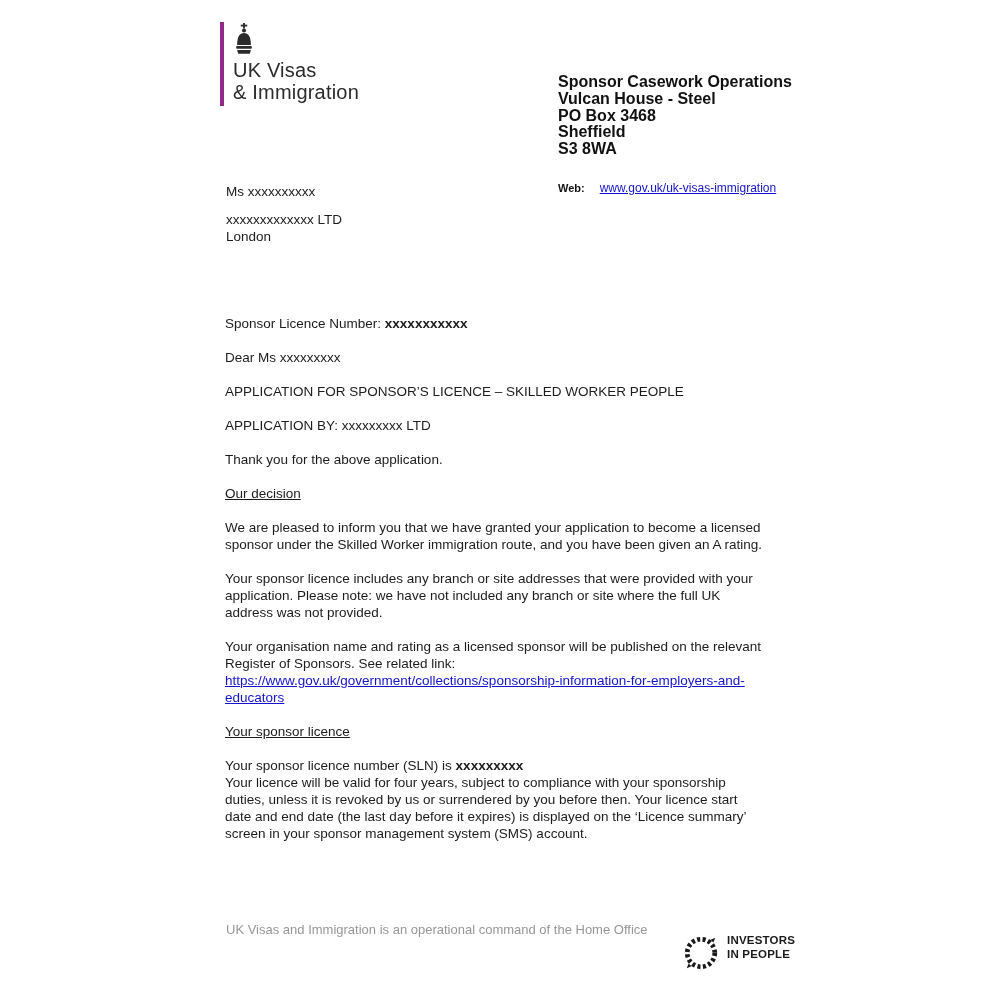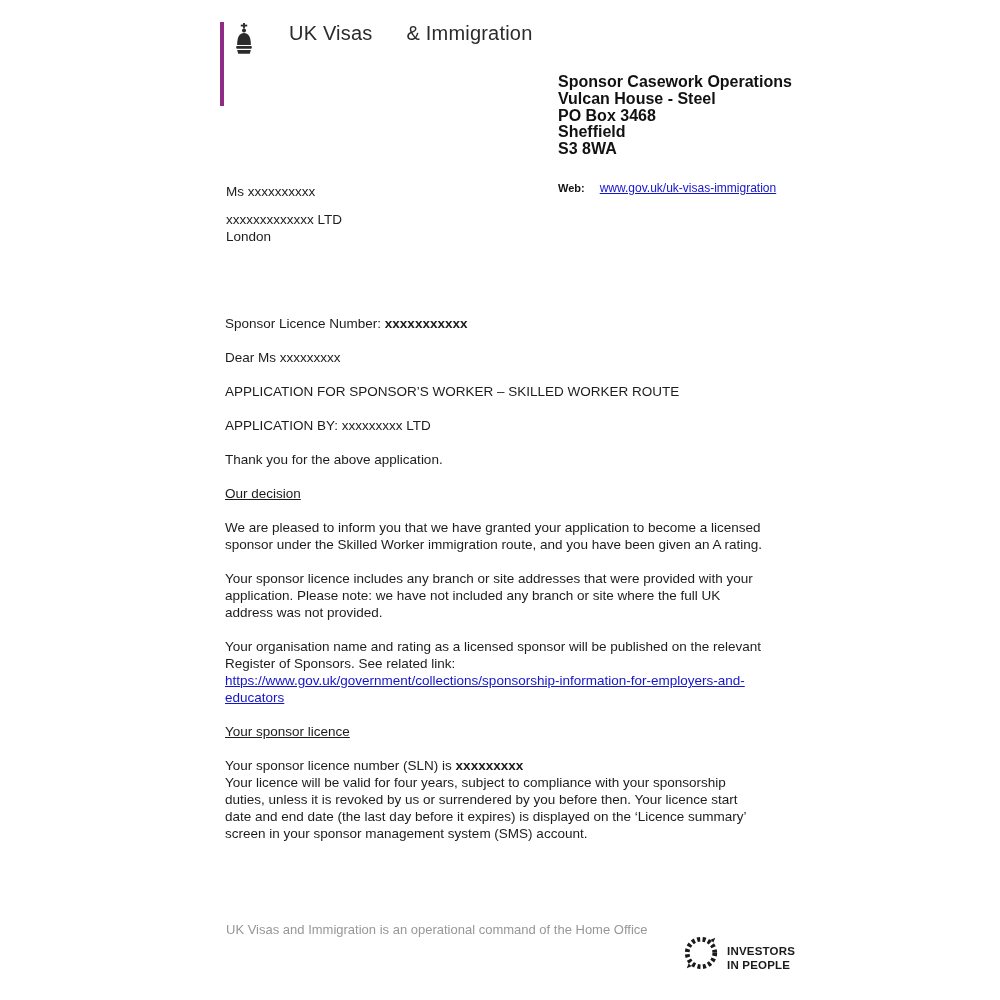--- a/index.html
+++ b/index.html
@@ -21,21 +21,21 @@
     top: 22px;
     display: flex;
     align-items: stretch;
   }
   .logo-bar {
     width: 4px;
     height: 84px;
     background: #912b88;
     margin-right: 9px;
   }
-  .logo-col { display: flex; flex-direction: row; gap: 34px; }
+  .logo-col { display: flex; flex-direction: column; }
   .crown { height: 33px; margin: 1px 0 3px 0; }
   .logo-text {
     font-size: 20px;
     line-height: 22px;
     color: #2b2b2b;
     letter-spacing: 0.2px;
     white-space: nowrap;
   }
 
   
@@ -97,21 +97,21 @@
     left: 226px;
     top: 922px;
     font-size: 13px;
     color: #979797;
   }
   .iip {
     position: absolute;
     left: 682px;
     top: 934px;
     display: flex;
-    align-items: flex-end;
+    align-items: flex-start;
   }
   .iip-wreath { margin-right: 7px; }
   .iip-text {
     font-size: 11.5px;
     line-height: 13.5px;
     font-weight: 600;
     color: #1a1a1a;
     letter-spacing: 0.2px;
   }
 </style>
@@ -155,21 +155,21 @@
     <div>xxxxxxxxxxxxx LTD</div>
     <div>London</div>
   </div>
 
   <div class="body-text">
 
     <div class="blk"><span>Sponsor Licence Number: </span><span class="bold">xxxxxxxxxxx</span></div>
 
     <div class="blk">Dear Ms xxxxxxxxx</div>
 
-    <div class="blk">APPLICATION FOR SPONSOR’S WORKER – SKILLED WORKER ROUTE</div>
+    <div class="blk">APPLICATION FOR SPONSOR’S LICENCE – SKILLED WORKER PEOPLE</div>
 
     <div class="blk">APPLICATION BY: xxxxxxxxx LTD</div>
 
     <div class="blk">Thank you for the above application.</div>
 
     <div class="blk heading">Our decision</div>
 
     <div class="blk">We are pleased to inform you that we have granted your application to become a licensed sponsor under the Skilled Worker immigration route, and you have been given an A rating.</div>
 
     <div class="blk">Your sponsor licence includes any branch or site addresses that were provided with your application. Please note: we have not included any branch or site where the full UK address was not provided.</div>

